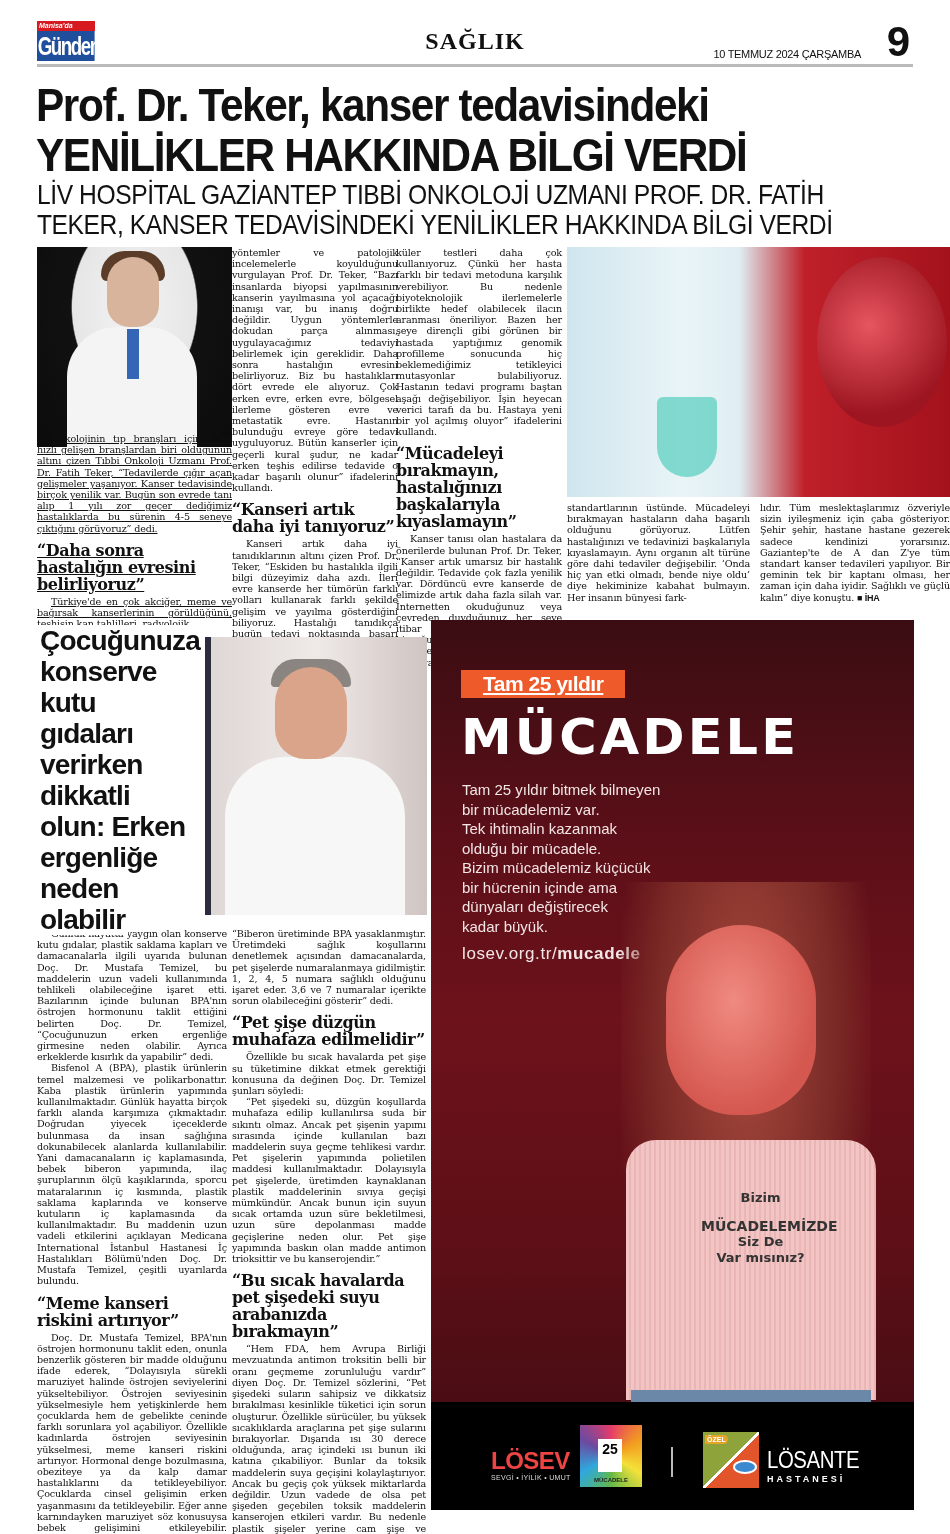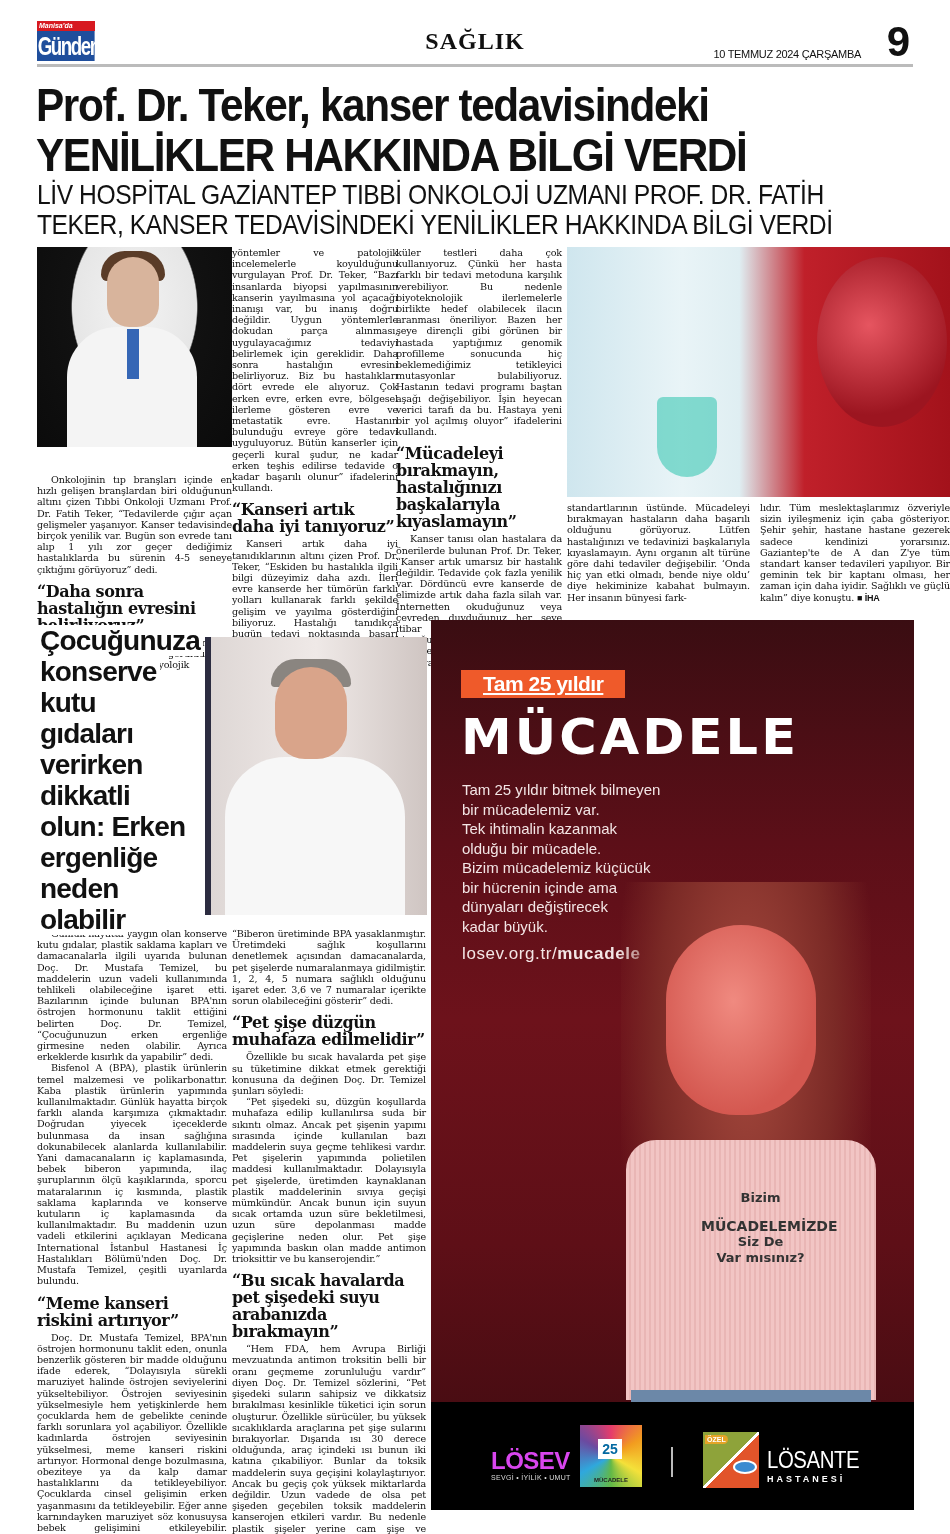--- a/index.html
+++ b/index.html
@@ -32,21 +32,21 @@
   .doc2-head { position: absolute; left: 70px; top: 30px; width: 72px; height: 92px; background: #d9a48a; border-radius: 36px 36px 30px 30px; }
   .doc2-hair { position: absolute; left: 66px; top: 22px; width: 80px; height: 28px; background: #8a8580; border-radius: 40px 40px 6px 6px; }
   .frame-line { position: absolute; left: 0; top: 0; width: 6px; height: 278px; background: #2c2c40; }
 
   .col { position: absolute; font-size: 9.6px; line-height: 11.2px; text-align: justify; letter-spacing: -0.15px; }
   .col p { text-indent: 14px; }
   .col .noindent { text-indent: 0; }
   .col h3 { font: bold 16px "DejaVu Serif", serif; line-height: 17px; letter-spacing: -0.4px; margin: 8px 0 3px; text-align: left; }
   .ihah { font: bold 9px "Liberation Sans", sans-serif; }
 
-  .c1 { left: 37px; top: 474px; width: 195px; }
+  .c1 { left: 37px; top: 433px; width: 195px; text-decoration: underline; }
   .c2 { left: 232px; top: 247px; width: 166px; }
   .c3 { left: 396px; top: 247px; width: 166px; }
   .c4 { left: 567px; top: 502px; width: 183px; }
   .c5 { left: 760px; top: 502px; width: 190px; }
 
   .story2-head { position: absolute; left: 37px; top: 625px; width: 200px; font: 900 28px "Liberation Sans", sans-serif; line-height: 31px; letter-spacing: -0.8px; z-index: 3; }
   .story2-head span { background: #fff; padding: 0 3px; color: #111; box-decoration-break: clone; -webkit-box-decoration-break: clone; }
   .s2c1 { left: 37px; top: 928px; width: 190px; }
   .s2c2 { left: 232px; top: 928px; width: 194px; }
 
@@ -56,24 +56,24 @@
   .ad-body { position: absolute; left: 31px; top: 160px; color: #f3e5e5; font: 15px "Liberation Sans", sans-serif; line-height: 19.5px; }
   .ad-url { position: absolute; left: 31px; top: 324px; color: #f3e5e5; font: 17px "Liberation Sans", sans-serif; letter-spacing: 0.6px; }
   .ad-url b { font-weight: 900; }
   .girl-hair { position: absolute; left: 190px; top: 262px; width: 250px; height: 520px; background: radial-gradient(ellipse at 50% 30%, #a64a3e 0%, #7b2a26 50%, rgba(80,20,20,0) 75%); }
   .girl-face { position: absolute; left: 235px; top: 305px; width: 150px; height: 190px; background: radial-gradient(ellipse at 45% 40%, #f08a80, #d45850 70%); border-radius: 75px 75px 70px 70px; }
   .girl-shirt { position: absolute; left: 195px; top: 520px; width: 250px; height: 260px; background: repeating-linear-gradient(90deg, #f2c5c4 0 3px, #e9b6b5 3px 5px); border-radius: 30px 30px 0 0; }
   .girl-shorts { position: absolute; left: 200px; top: 770px; width: 240px; height: 40px; background: #6c88a8; }
   .shirt-text { position: absolute; left: 270px; top: 570px; width: 119px; text-align: center; color: #333; font: bold 13px "DejaVu Sans", sans-serif; line-height: 16px; }
   .shirt-text .big { font-size: 14px; margin-top: 12px; }
   .ad-footer { position: absolute; left: 0; top: 782px; width: 483px; height: 108px; background: #000; }
-  .losev { position: absolute; left: 60px; top: 45px; color: #d946ef; font: 900 24px "Liberation Sans", sans-serif; letter-spacing: -0.5px; }
+  .losev { position: absolute; left: 60px; top: 45px; color: #ef4444; font: 900 24px "Liberation Sans", sans-serif; letter-spacing: -0.5px; }
   .losev-tag { position: absolute; left: 60px; top: 72px; color: #ddd; font: 7px "Liberation Sans", sans-serif; letter-spacing: 0.3px; }
   .m25 { position: absolute; left: 149px; top: 23px; width: 62px; height: 62px; background: conic-gradient(#e53c6b, #f29c1f, #f4e13a, #62b847, #2fa8dd, #6b4aa0, #e53c6b); }
-  .m25 .num { position: absolute; left: 18px; top: 14px; width: 24px; height: 20px; background: #fff; color: #0369a1; font: bold 14px "Liberation Sans", sans-serif; text-align: center; line-height: 20px; }
+  .m25 .num { position: absolute; left: 18px; top: 14px; width: 24px; height: 33px; background: #fff; color: #000000; font: bold 14px "Liberation Sans", sans-serif; text-align: center; line-height: 20px; }
   .m25 .lbl { position: absolute; left: 0; bottom: 4px; width: 62px; text-align: center; color: #222; font: bold 6px "Liberation Sans", sans-serif; }
   .divider { position: absolute; left: 240px; top: 45px; width: 2px; height: 30px; background: #bbb; }
   .losante-logo { position: absolute; left: 272px; top: 30px; width: 56px; height: 56px; background: linear-gradient(135deg, #8ea33a 0 49%, #fff 49% 52%, #e2542a 52%); }
   .losante-logo .oz { position: absolute; left: 2px; top: 3px; color: #fff; background: #e4a427; font: bold 7px "Liberation Sans", sans-serif; padding: 1px 2px; border-radius: 0 6px 6px 0; }
   .losante-logo .blue { position: absolute; right: 2px; bottom: 14px; width: 24px; height: 14px; background: #3b8ad0; border-radius: 50%; border: 2px solid #fff; }
   .losante { position: absolute; left: 336px; top: 44px; color: #fff; font: 24px "Liberation Sans", sans-serif; letter-spacing: -0.5px; transform: scaleX(0.85); transform-origin: left; }
   .hastanesi { position: absolute; left: 336px; top: 72px; color: #fff; font: bold 9px "Liberation Sans", sans-serif; letter-spacing: 3px; }
 </style>
 </head>
 <body>

